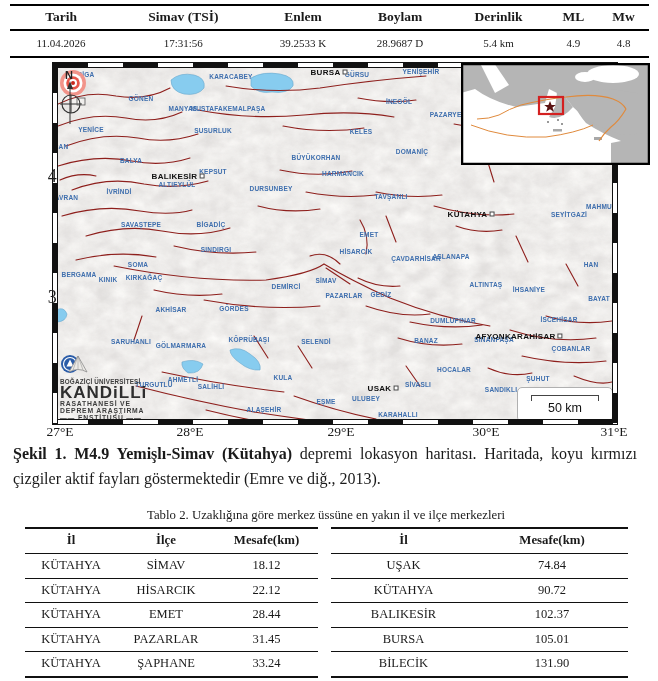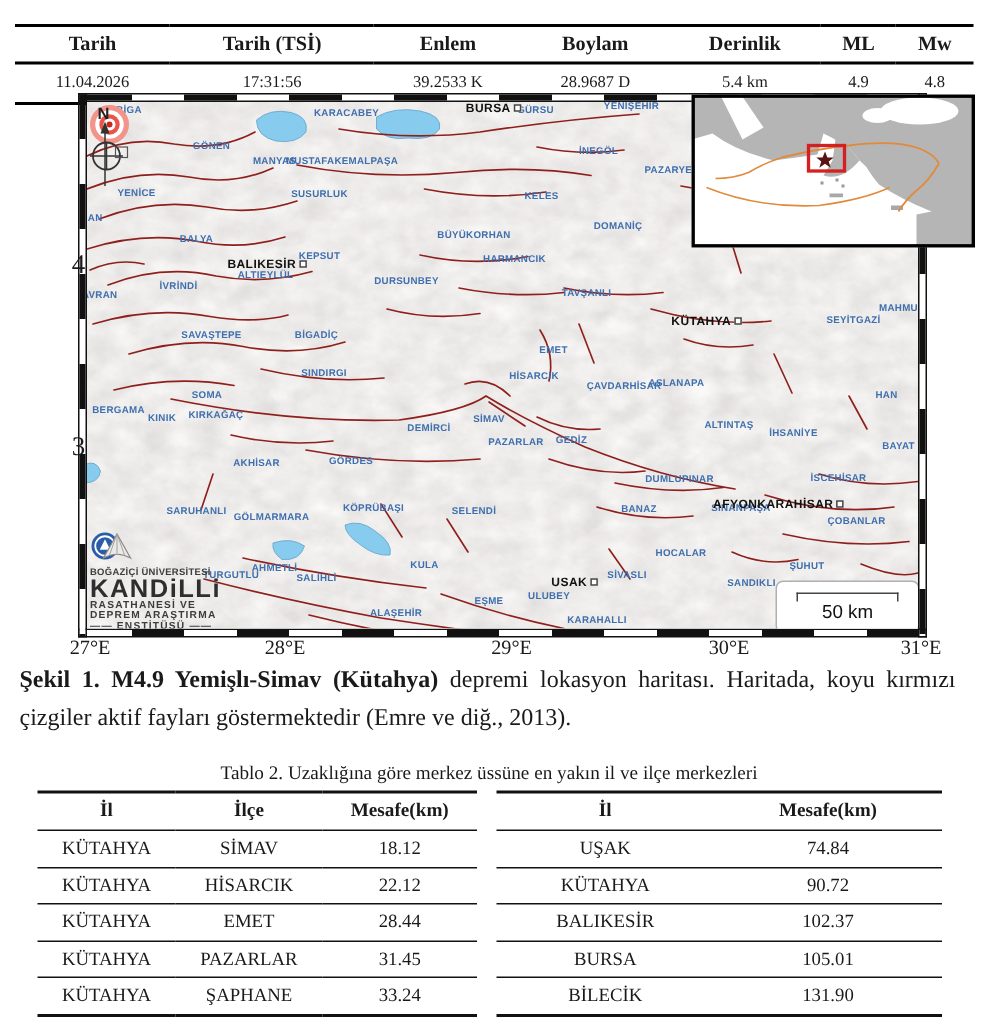--- a/index.html
+++ b/index.html
@@ -1,20 +1,20 @@
 <!DOCTYPE html>
 <html style="--fault: #8e1f1c; --lake: #87ccef; --label: #3f6fae; --epicenter: #e8564a; --inset_fault: #e08a3c;"><head>
 <meta charset="utf-8">
 <style>
   html,body{margin:0;padding:0;background:#fff;}
   #page{position:relative;width:658px;height:681px;background:#fff;overflow:hidden;
         font-family:"Liberation Serif",serif;color:#1a1a1a;}
 
   
-  #summary-table{position:absolute;left:10px;top:16px;width:639px;border-collapse:collapse;
+  #summary-table{position:absolute;left:10px;top:4px;width:639px;border-collapse:collapse;
     border-top:2px solid #000;border-bottom:2px solid #000;}
   #summary-table th{font-weight:bold;font-size:13.5px;padding:3px 2px 4px;border-bottom:2px solid #000;}
   #summary-table td{font-size:11px;padding:6px 2px 7px;text-align:center;}
 
   
   #map-figure{position:absolute;left:0;top:56px;width:658px;height:390px;}
   .frame-bar{position:absolute;border:1px solid #111;box-sizing:border-box;}
   #frame-top   {left:52px;top:6px;  width:566px;height:6px;background:repeating-linear-gradient(90deg,#111 0 35px,#fff 35px 70px);}
   #frame-bottom{left:52px;top:363px;width:566px;height:6px;background:repeating-linear-gradient(90deg,#fff 0 35px,#111 35px 70px);}
   #frame-left  {left:52px;top:6px;  width:6px;height:363px;background:repeating-linear-gradient(180deg,#111 0 30px,#fff 30px 60px);}
@@ -75,21 +75,21 @@
 </style>
 </head>
 <body>
 
 <div id="page">
 
   <table id="summary-table">
     <thead>
         <tr id="sum-head">
           <th>Tarih</th>
-          <th>Tarih (TSİ)</th>
+          <th>Simav (TSİ)</th>
           <th>Enlem</th>
           <th>Boylam</th>
           <th>Derinlik</th>
           <th>ML</th>
           <th>Mw</th>
         </tr>
       </thead>
     <tbody>
         <tr id="sum-vals">
           <td>11.04.2026</td>

